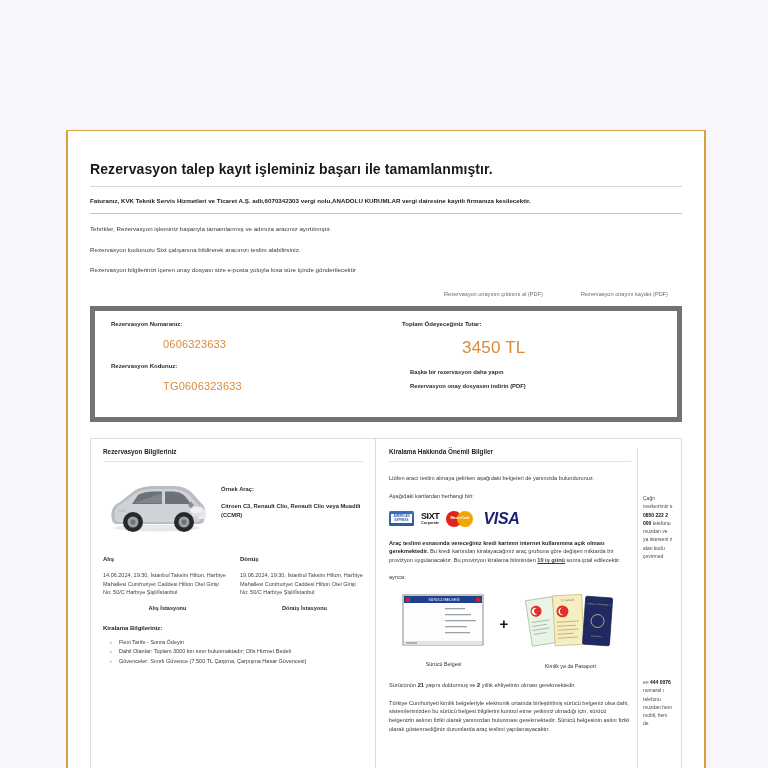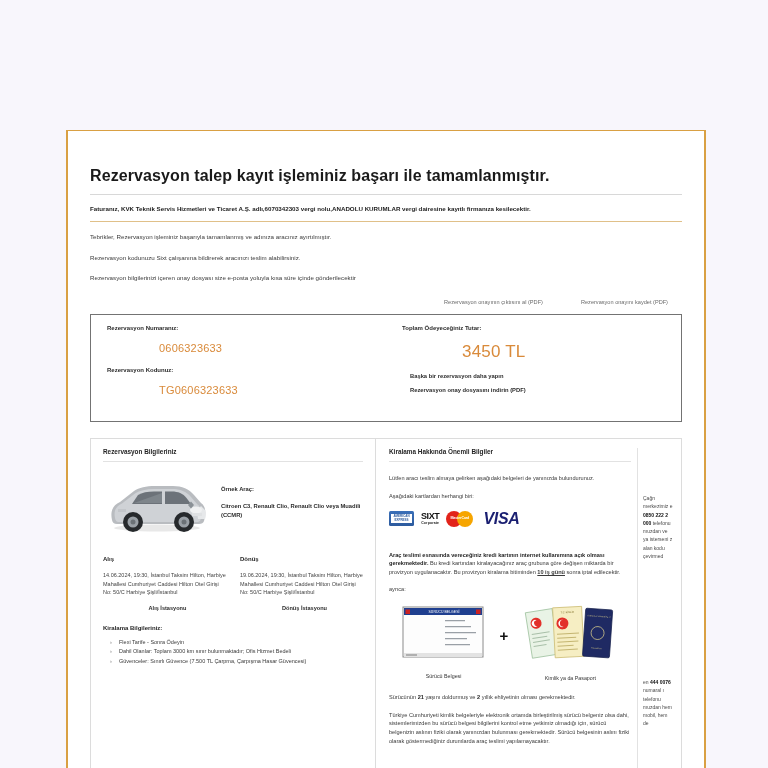--- a/index.html
+++ b/index.html
@@ -25,24 +25,24 @@
     border-right: 2px solid #d9a043;
     border-top: 1px solid #d9a043;
     box-sizing: border-box;
     overflow: hidden;
   }
   .inner {
     padding: 16px 22px 0 22px;
   }
 
   h1.title {
-    font-size: 16px;
+    font-size: 14px;
     font-weight: bold;
     color: #1a1a1a;
-    margin: 20px 0 9px 0;
+    margin: 14px 0 9px 0;
     letter-spacing: 0.1px;
   }
   .rule-strong {
     border: 0;
     border-top: 1px solid #d8d8d8;
     margin: 0 0 9px 0;
   }
   .invoice-line {
     font-size: 6.2px;
     font-weight: bold;
@@ -66,21 +66,21 @@
     display: flex;
     justify-content: flex-end;
     gap: 38px;
     padding: 6px 14px 9px 0;
     font-size: 5.6px;
     color: #6b6b6b;
   }
   .pdf-links span { cursor: pointer; }
 
   .summary-box {
-    border: 1px solid #737373;
+    border: 5px solid #737373;
     display: flex;
     padding: 10px 0 12px 0;
     margin-bottom: 16px;
   }
   .summary-col {
     flex: 1;
     padding: 0 16px;
     box-sizing: border-box;
   }
   .sum-label {
@@ -206,21 +206,21 @@
     line-height: 1.55;
     margin: 0 0 9px 0;
   }
   .rp-para b { color: #1f1f1f; }
   .rp-para u { text-decoration: underline; font-weight: bold; }
 
   .cards-row {
     display: flex;
     align-items: center;
     gap: 7px;
-    margin: 0 0 23px 0;
+    margin: 0 0 11px 0;
   }
   .card-amex {
     width: 25px; height: 15px;
     background: linear-gradient(#3a6fb8, #2d5b9e);
     border-radius: 1.5px;
     display: flex; align-items: center; justify-content: center;
   }
   .card-amex i {
     font-style: normal;
     font-size: 3px;

